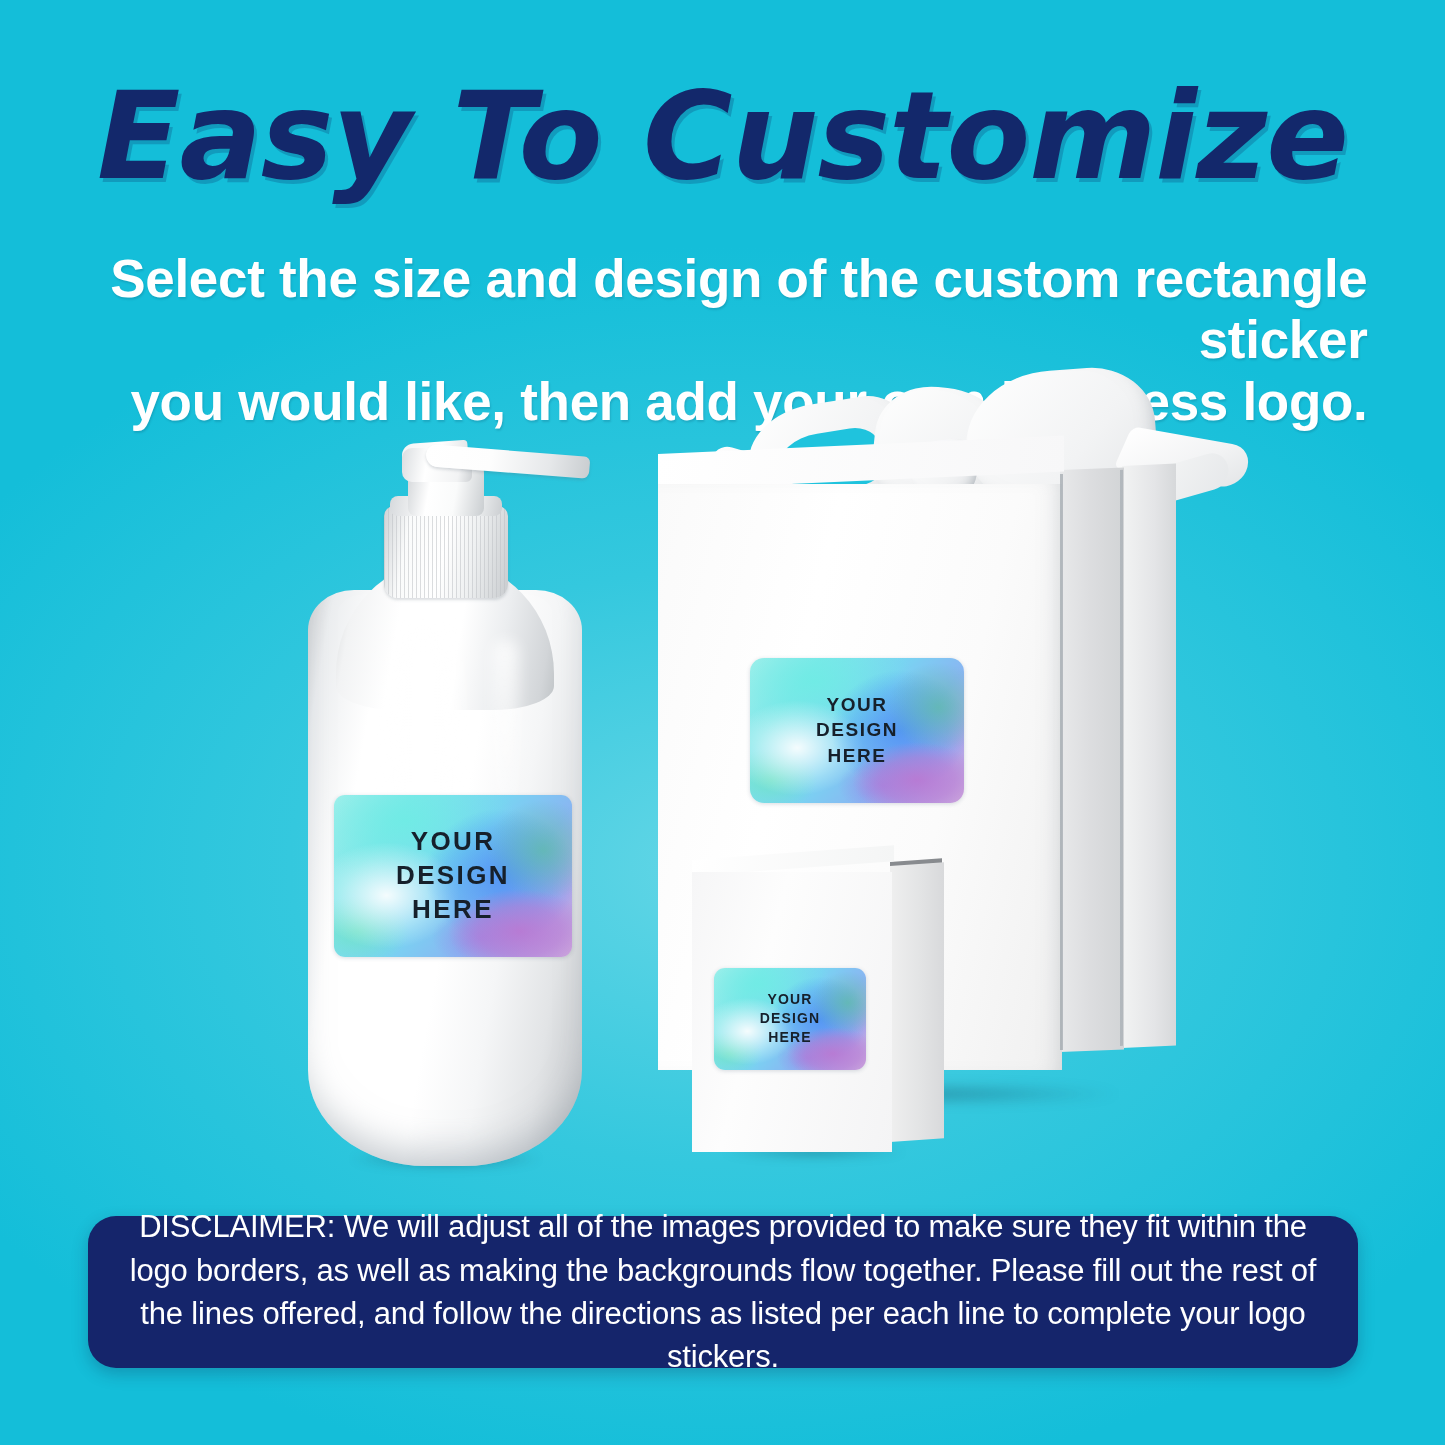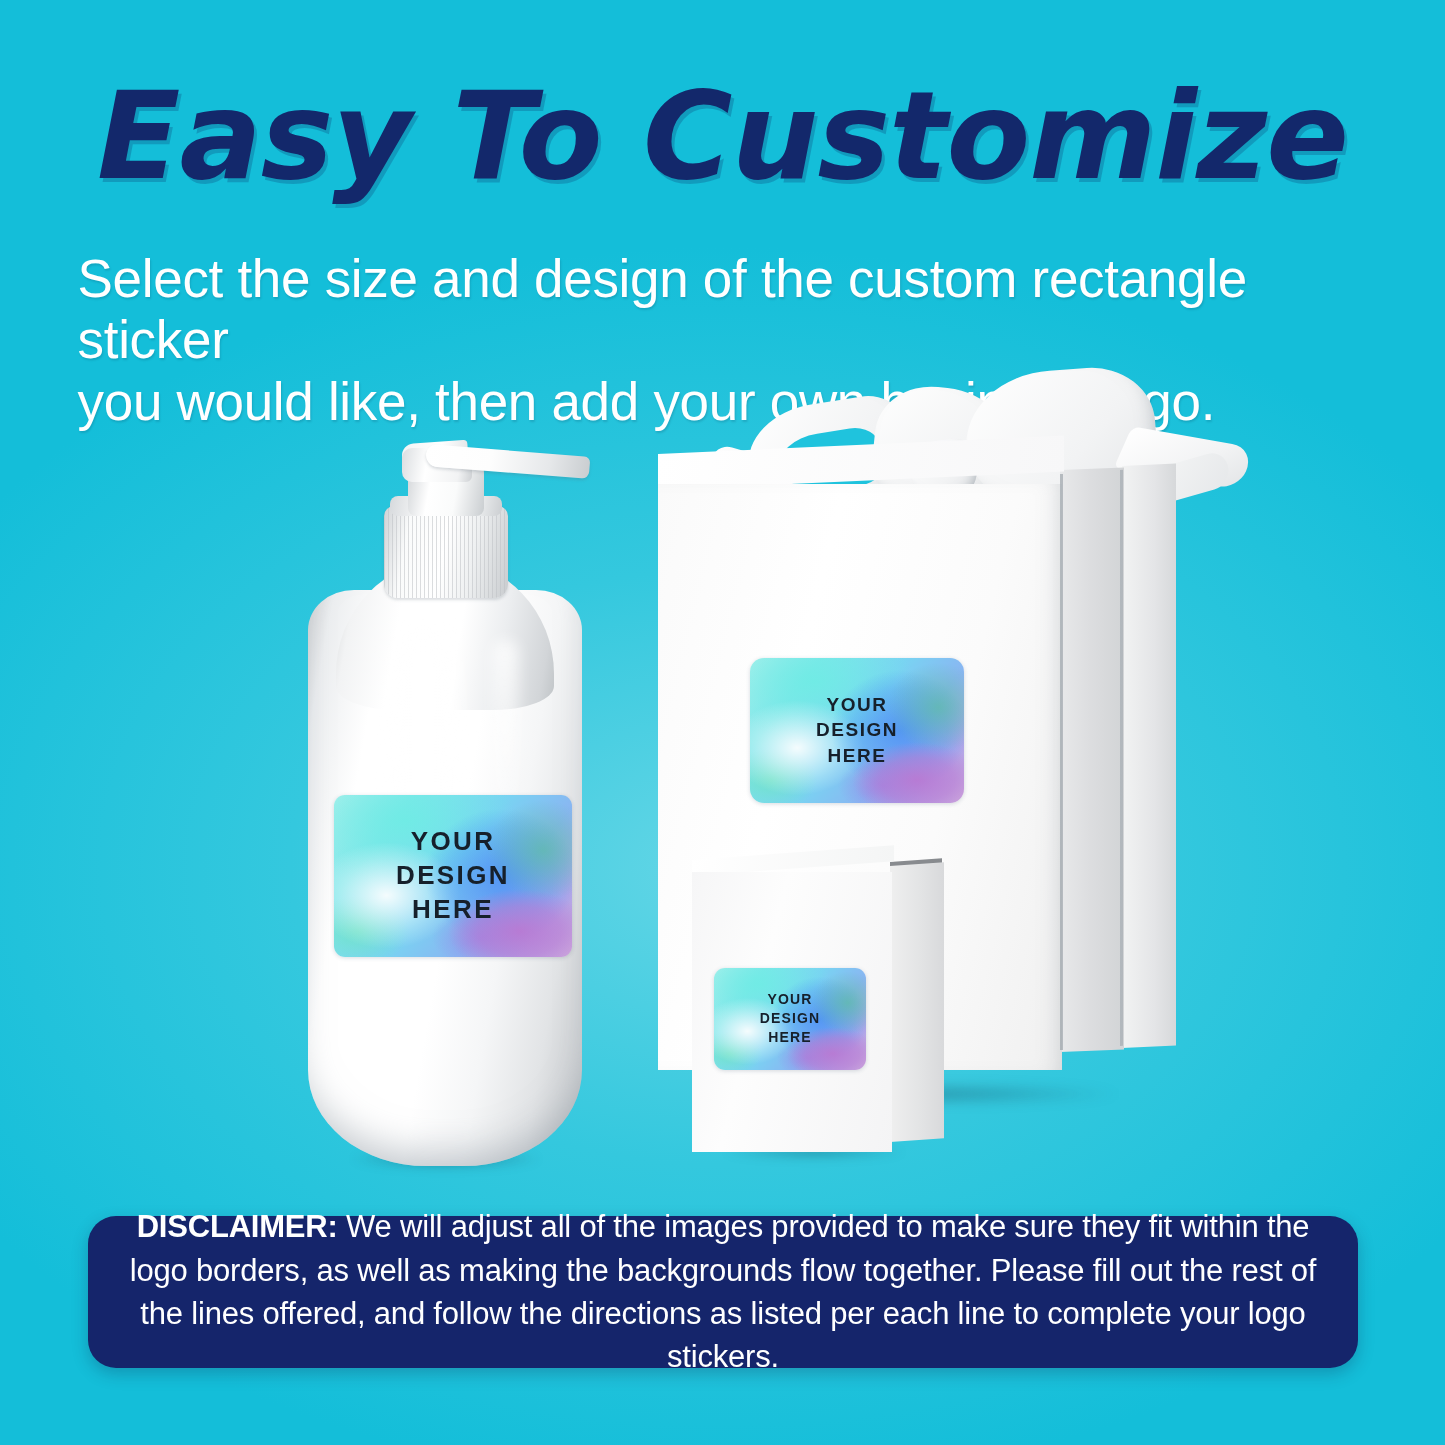--- a/index.html
+++ b/index.html
@@ -20,23 +20,23 @@
     font-family:"DejaVu Sans", sans-serif;
     font-weight:700;font-style:italic;
     font-size:122px;line-height:1.02;
     letter-spacing:-1px;
     color:#13286b;
     text-shadow:3px 4px 0 rgba(10,30,90,.22);
     white-space:nowrap;
   }
   .subhead{
     position:absolute;left:50%;top:248px;transform:translateX(-50%);
-    width:1290px;text-align:left;
+    width:1290px;text-align:right;
     font-family:"Liberation Sans", sans-serif;
-    font-weight:400;
+    font-weight:700;
     font-size:53px;line-height:1.16;
     color:#ffffff;
     letter-spacing:-0.3px;
     text-shadow:1px 2px 2px rgba(10,60,90,.18);
   }
   .subhead span{display:block;}
 
   
   .sticker{
     position:absolute;overflow:hidden;
@@ -253,21 +253,21 @@
     position:absolute;left:88px;top:1216px;width:1270px;height:152px;
     background:#15256b;border-radius:28px;
     box-shadow:0 6px 16px rgba(10,30,70,.25);
     display:flex;align-items:center;justify-content:center;
   }
   #disclaimer .dtext{
     width:1210px;text-align:center;color:#ffffff;
     font-family:"Liberation Sans", sans-serif;
     font-size:31px;line-height:1.40;font-weight:500;letter-spacing:-0.2px;
   }
-  #disclaimer .dtext b{font-weight:700;}
+  #disclaimer .dtext b{font-weight:400;}
 </style>
 </head>
 <body>
 
 <div id="stage">
 
   <div class="headline">Easy To Customize</div>
 
   <div class="subhead">
     <span>Select the size and design of the custom rectangle sticker</span>

